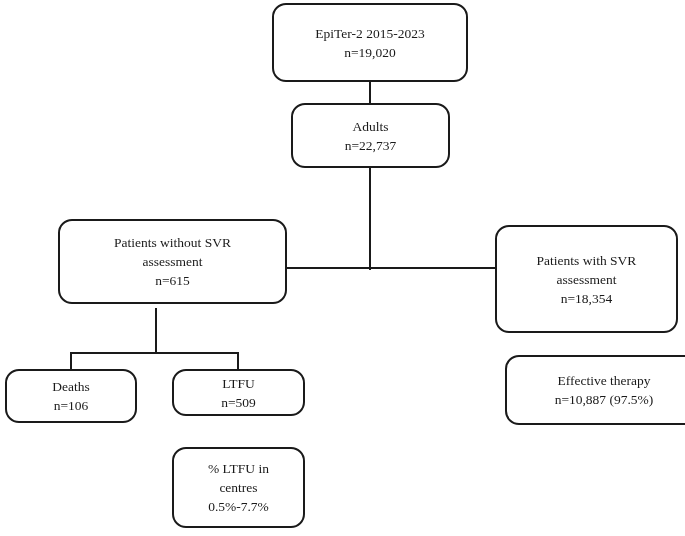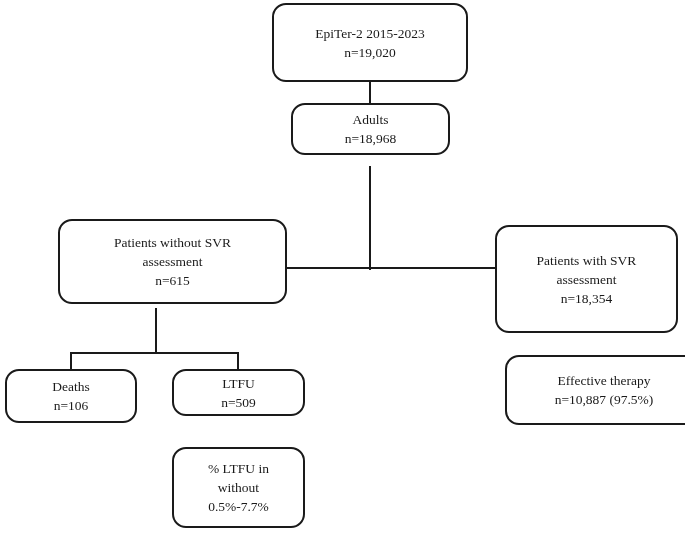--- a/index.html
+++ b/index.html
@@ -39,21 +39,21 @@
   .connector {
     position: absolute;
     background: #1a1a1a;
     z-index: 1;
   }
   .v { width: 2px; }
   .h { height: 2px; }
 
   
   #node-cohort        { left: 272px; top: 3px;   width: 196px; height: 79px; }
-  #node-adults        { left: 291px; top: 103px; width: 159px; height: 52px; }
+  #node-adults        { left: 291px; top: 103px; width: 159px; height: 65px; }
   #node-no-svr        { left: 58px;  top: 219px; width: 229px; height: 85px; }
   #node-with-svr      { left: 495px; top: 225px; width: 183px; height: 108px; }
   #node-deaths        { left: 5px;   top: 369px; width: 132px; height: 54px; }
   #node-ltfu          { left: 172px; top: 369px; width: 133px; height: 47px; }
   #node-ltfu-pct      { left: 172px; top: 447px; width: 133px; height: 81px; }
   #node-eff-therapy   { left: 505px; top: 355px; width: 198px; height: 70px; }
 
   
   
   #conn-cohort-adults { left: 369px; top: 81px;  height: 24px; }
@@ -83,21 +83,21 @@
   <div class="connector v" id="conn-deaths-down"></div>
   <div class="connector v" id="conn-ltfu-down"></div>
 
   <div class="node" id="node-cohort">
     <span class="line">EpiTer-2 2015-2023</span>
     <span class="line">n=19,020</span>
   </div>
 
   <div class="node" id="node-adults">
     <span class="line">Adults</span>
-    <span class="line">n=18,968</span>
+    <span class="line">n=22,737</span>
   </div>
 
   <div class="node" id="node-no-svr">
     <span class="line">Patients without SVR</span>
     <span class="line">assessment</span>
     <span class="line">n=615</span>
   </div>
 
   <div class="node" id="node-with-svr">
     <span class="line">Patients with SVR</span>
@@ -110,21 +110,21 @@
     <span class="line">n=106</span>
   </div>
 
   <div class="node" id="node-ltfu">
     <span class="line">LTFU</span>
     <span class="line">n=509</span>
   </div>
 
   <div class="node" id="node-ltfu-pct">
     <span class="line">% LTFU in</span>
-    <span class="line">without</span>
+    <span class="line">centres</span>
     <span class="line">0.5%-7.7%</span>
   </div>
 
   <div class="node" id="node-eff-therapy">
     <span class="line">Effective therapy</span>
     <span class="line">n=10,887 (97.5%)</span>
   </div>
 
 </div>
 

